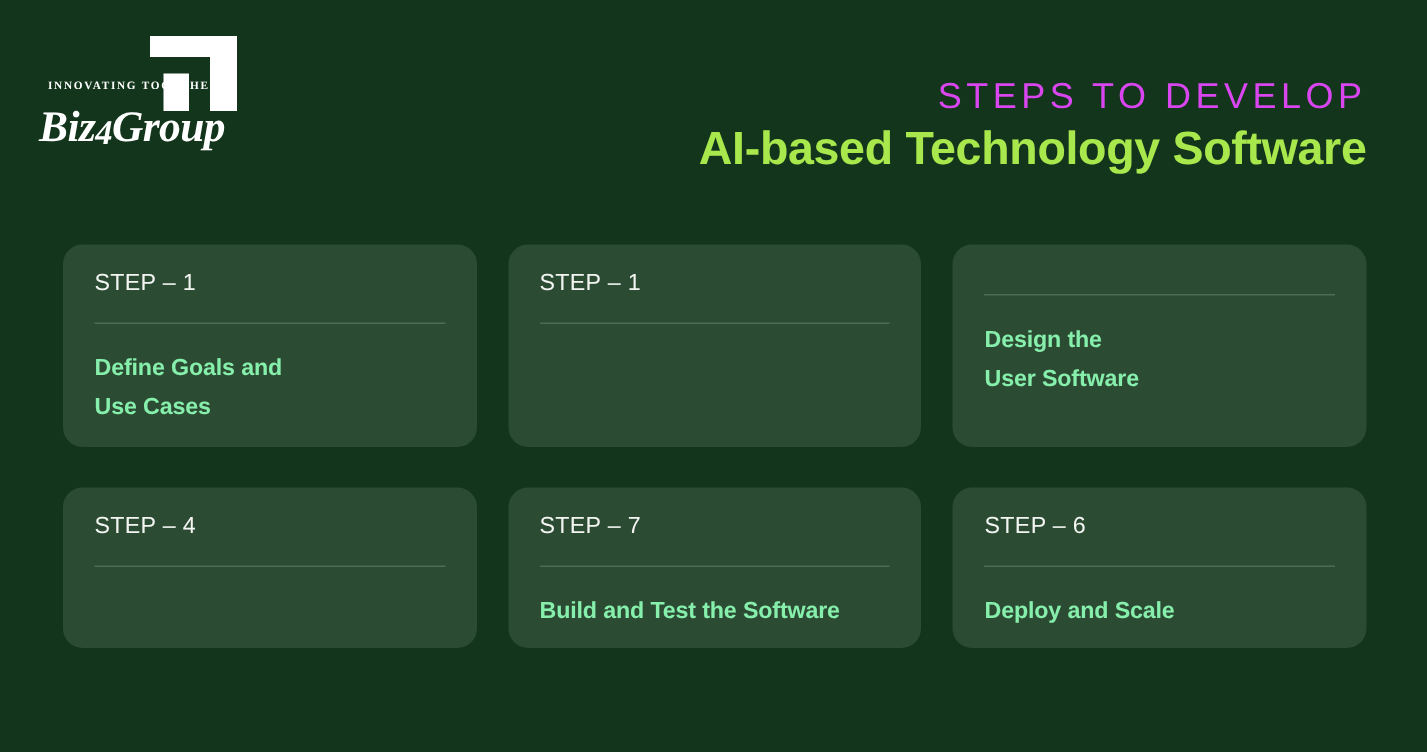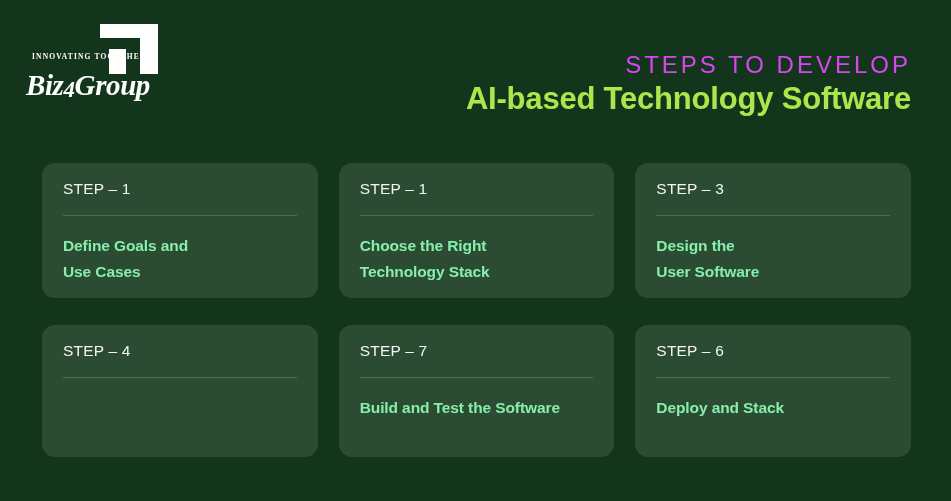--- a/index.html
+++ b/index.html
@@ -120,21 +120,21 @@
   }
 
   .card {
     flex: 1 1 0;
     background: #2C4B33;
     border-radius: 13px;
     padding: 17px 21px 20px 21px;
   }
 
   .row-top .card { height: 135px; }
-  .row-bottom .card { height: 132px; }
+  .row-bottom .card { height: 107px; }
 
   .card-step {
     font-family: "Liberation Sans", sans-serif;
     font-size: 15.5px;
     font-weight: 400;
     color: #F3F5F2;
     letter-spacing: 0.2px;
     line-height: 1.2;
     white-space: nowrap;
   }
@@ -185,26 +185,23 @@
     <div class="card">
       <div class="card-step">STEP – 1</div>
       <div class="card-divider"></div>
       <div class="card-text">Define Goals and
 Use Cases</div>
     </div>
 
     <div class="card">
       <div class="card-step">STEP – 1</div>
       <div class="card-divider"></div>
-      <div class="card-text">Choose the Right
-Technology Stack</div>
-    </div>
-
-    <div class="card">
-      <div class="card-step">STEP – 3</div>
+    </div>
+
+    <div class="card">
       <div class="card-divider"></div>
       <div class="card-text">Design the
 User Software</div>
     </div>
 
   </div>
 
   <div class="grid-row row-bottom">
 
     <div class="card">
@@ -214,18 +211,18 @@
 
     <div class="card">
       <div class="card-step">STEP – 7</div>
       <div class="card-divider"></div>
       <div class="card-text">Build and Test the Software</div>
     </div>
 
     <div class="card">
       <div class="card-step">STEP – 6</div>
       <div class="card-divider"></div>
-      <div class="card-text">Deploy and Stack</div>
+      <div class="card-text">Deploy and Scale</div>
     </div>
 
   </div>
 
 </div>
 
 </body></html>

